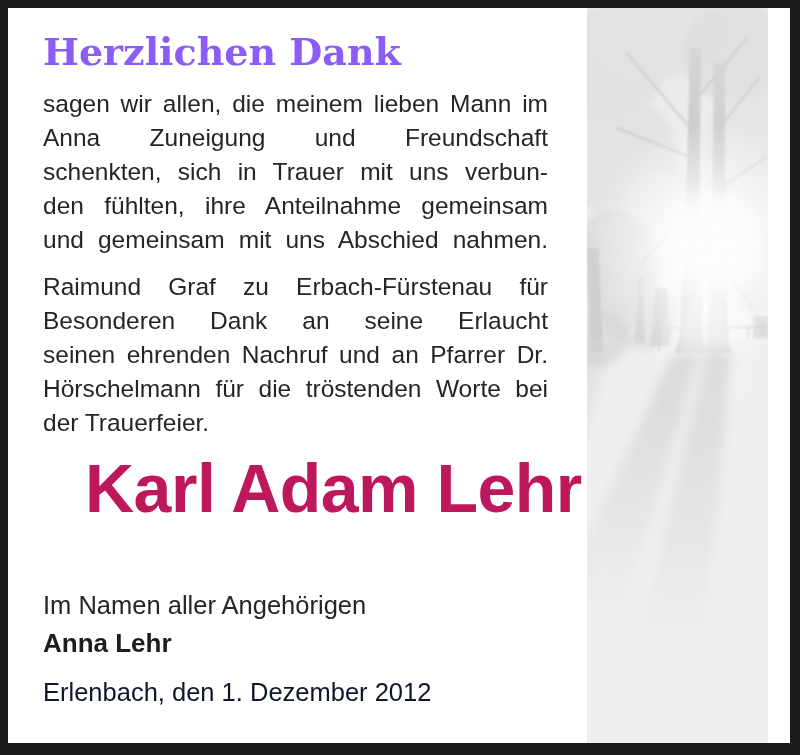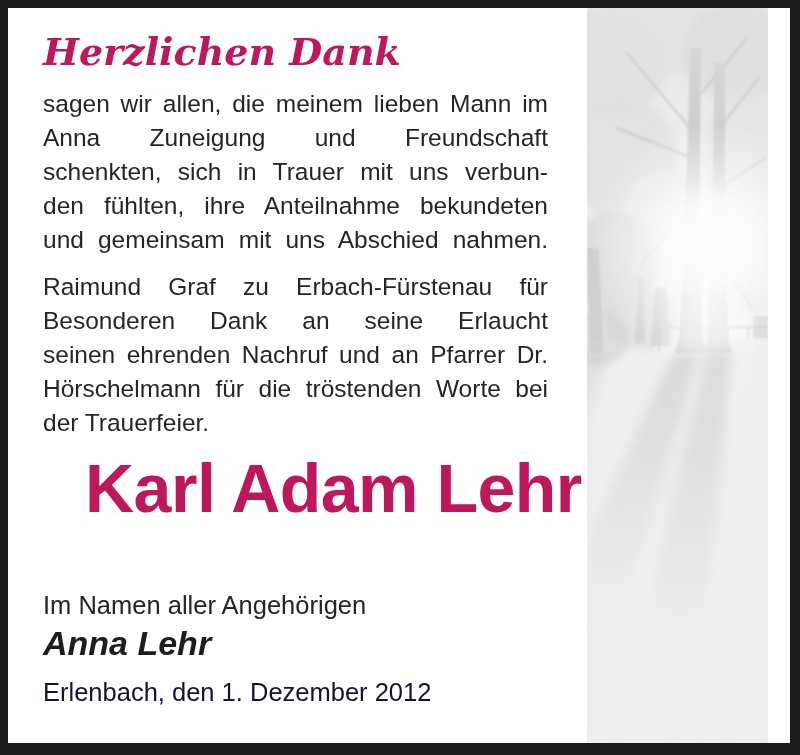--- a/index.html
+++ b/index.html
@@ -14,25 +14,24 @@
   .paper{
     position:absolute;
     left:8px;top:8px;
     width:782px;height:735px;
     background:#ffffff;
   }
   .notice-title{
     position:absolute;
     left:35px;top:25px;
     font-family:"DejaVu Serif",serif;
-    font-style:italic;
     font-weight:bold;
     font-size:38px;
     line-height:38px;
-    color:#be185d;
+    color:#8b5cf6;
     white-space:nowrap;
   }
   .para{
     position:absolute;
     left:35px;
     width:505px;
   }
   .para-thanks{top:79px;}
   .para-special{top:262px;}
   .line{
@@ -71,26 +70,25 @@
     position:absolute;
     left:35px;top:581px;
     font-size:25.5px;
     line-height:32px;
     color:#252525;
     white-space:nowrap;
   }
   .mourner{
     position:absolute;
     left:35px;top:619px;
-    font-size:34px;
+    font-size:26px;
     line-height:32px;
     font-weight:bold;
     color:#1d1d1d;
     white-space:nowrap;
-    font-style:italic;
   }
   .place-date{
     position:absolute;
     left:35px;top:668px;
     font-size:25.5px;
     line-height:32px;
     color:#0f172a;
     white-space:nowrap;
   }
   .photo{
@@ -105,21 +103,21 @@
 
 <div class="frame">
   <div class="paper">
 
     <div class="notice-title">Herzlichen Dank</div>
 
     <div class="para para-thanks">
       <div class="line j">sagen wir allen, die meinem lieben Mann im</div>
       <div class="line j">Anna Zuneigung und Freundschaft</div>
       <div class="line j">schenkten, sich in Trauer mit uns verbun-</div>
-      <div class="line j">den fühlten, ihre Anteilnahme bekundeten</div>
+      <div class="line j">den fühlten, ihre Anteilnahme gemeinsam</div>
       <div class="line j">und gemeinsam mit uns Abschied nahmen.</div>
     </div>
 
     <div class="para para-special">
       <div class="line j">Raimund Graf zu Erbach-Fürstenau für</div>
       <div class="line j">Besonderen Dank an seine Erlaucht</div>
       <div class="line j">seinen ehrenden Nachruf und an Pfarrer Dr.</div>
       <div class="line j">Hörschelmann für die tröstenden Worte bei</div>
       <div class="line">der Trauerfeier.</div>
     </div>

